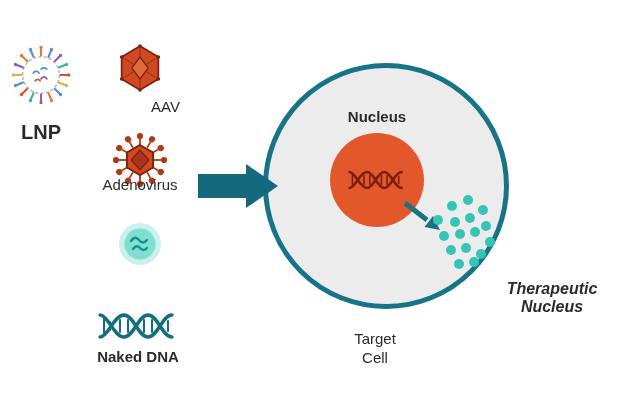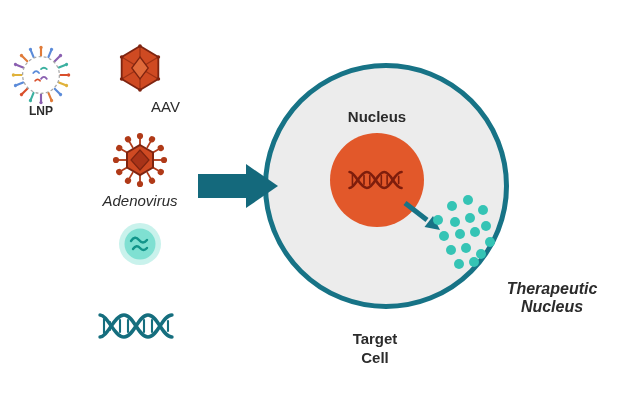--- a/index.html
+++ b/index.html
@@ -16,21 +16,21 @@
   .arrow-shaft{width:48px;height:24px;background:#14697c;}
   .arrow-head{width:0;height:0;border-top:22px solid transparent;border-bottom:22px solid transparent;border-left:32px solid #14697c;}
   
   .cell-circle{position:absolute;left:263px;top:63px;width:246px;height:246px;border-radius:50%;
     background:#ececec;border:5px solid #177386;box-sizing:border-box;z-index:1;}
   .nucleus{position:absolute;left:330px;top:133px;width:94px;height:94px;border-radius:50%;
     background:#e2582a;z-index:2;display:flex;align-items:center;justify-content:center;}
   .nucleus-label{position:absolute;left:322px;top:108px;width:110px;z-index:2;text-align:center;}
   .overlay-svg{position:absolute;left:0;top:0;z-index:3;pointer-events:none;}
   .protein-label{position:absolute;left:496px;top:280px;width:112px;font-style:italic;font-weight:700;text-align:center;}
-  .target-label{position:absolute;left:335px;top:330px;width:80px;font-weight:bold;}
+  .target-label{position:absolute;left:335px;top:330px;width:80px;}
 </style>
 </head>
 <body>
 
 <div class="canvas">
 
   <svg class="abs" style="left:10px;top:44px;" width="62" height="62" viewBox="0 0 64 64">
     <g stroke-width="2.2" stroke-linecap="round">
       <g transform="rotate(0 32 32)">
           <line x1="32" y1="5" x2="32" y2="12" stroke="#e07b39"></line>
@@ -98,21 +98,21 @@
         </g>
     </g>
     <circle cx="32" cy="32" r="19" fill="#ffffff" stroke="#a8a8a8" stroke-width="1.3" stroke-dasharray="3,2.4"></circle>
     <g fill="none" stroke-width="1.8" stroke-linecap="round">
       <path d="M24,30 q3,-4 6,0" stroke="#5b8bd9"></path>
       <path d="M32,36 q3,-4 6,0" stroke="#8a5fb0"></path>
       <path d="M26,38 q2.5,-3 5,0" stroke="#d94f2b"></path>
       <path d="M32,26 q3,-3 6,0" stroke="#3bb0a0"></path>
     </g>
   </svg>
-  <div class="lbl bold" style="left:10px;top:104px;width:62px;font-size:12px;">LNP</div>
+  <div class="lbl bold" style="left:10px;top:120px;width:62px;font-size:20px;">LNP</div>
 
   <svg class="abs" style="left:118px;top:44px;" width="44" height="48" viewBox="0 0 48 52">
     <polygon points="24,2 44,14 44,38 24,50 4,38 4,14" fill="#cf4a22" stroke="#7e2410" stroke-width="2"></polygon>
     <g stroke="#9e3214" stroke-width="1.4">
       <line x1="24" y1="26" x2="24" y2="2"></line>
       <line x1="24" y1="26" x2="44" y2="14"></line>
       <line x1="24" y1="26" x2="44" y2="38"></line>
       <line x1="24" y1="26" x2="24" y2="50"></line>
       <line x1="24" y1="26" x2="4" y2="38"></line>
       <line x1="24" y1="26" x2="4" y2="14"></line>
@@ -176,21 +176,21 @@
           <circle cx="28" cy="4" r="2.2" fill="#b03a18"></circle>
         </g>
       <g transform="rotate(330 28 28)">
           <line x1="28" y1="14" x2="28" y2="5"></line>
           <circle cx="28" cy="4" r="2.2" fill="#b03a18"></circle>
         </g>
     </g>
     <polygon points="28,13 41,20.5 41,35.5 28,43 15,35.5 15,20.5" fill="#cf4a22" stroke="#7e2410" stroke-width="2"></polygon>
     <polygon points="28,18 37,28 28,38 19,28" fill="#a83318" stroke="#7e2410" stroke-width="1.2"></polygon>
   </svg>
-  <div class="lbl" style="left:80px;top:192px;width:120px;font-style:italic;">Adenovirus</div>
+  <div class="lbl" style="left:80px;top:176px;width:120px;">Adenovirus</div>
 
   <svg class="abs" style="left:118px;top:222px;" width="44" height="44" viewBox="0 0 44 44">
     <circle cx="22" cy="22" r="21" fill="#c9f2ec"></circle>
     <circle cx="22" cy="22" r="15.5" fill="#7fe0d2"></circle>
     <g fill="none" stroke="#12948a" stroke-width="2.4" stroke-linecap="round">
       <path d="M13,19 q4,-6 8,-1 q4,5 8,0"></path>
       <path d="M15,27 q3.5,-5 7,-1 q3.5,4 7,0"></path>
     </g>
   </svg>
 
@@ -202,20 +202,21 @@
     <g stroke="#156e7e" stroke-width="2.1" stroke-linecap="round">
       <line x1="6" y1="11" x2="6" y2="25"></line>
       <line x1="12" y1="14" x2="12" y2="22"></line>
       <line x1="22" y1="12" x2="22" y2="24"></line>
       <line x1="30" y1="12" x2="30" y2="24"></line>
       <line x1="46" y1="12" x2="46" y2="24"></line>
       <line x1="54" y1="12" x2="54" y2="24"></line>
       <line x1="70" y1="13" x2="70" y2="23"></line>
     </g>
   </svg>
+  <div class="lbl bold" style="left:73px;top:348px;width:130px;">Naked DNA</div>
 
   <div class="big-arrow">
     <div class="arrow-shaft"></div>
     <div class="arrow-head"></div>
   </div>
 
   <div class="cell-circle"></div>
 
   <div class="lbl semibold nucleus-label">Nucleus</div>
 

